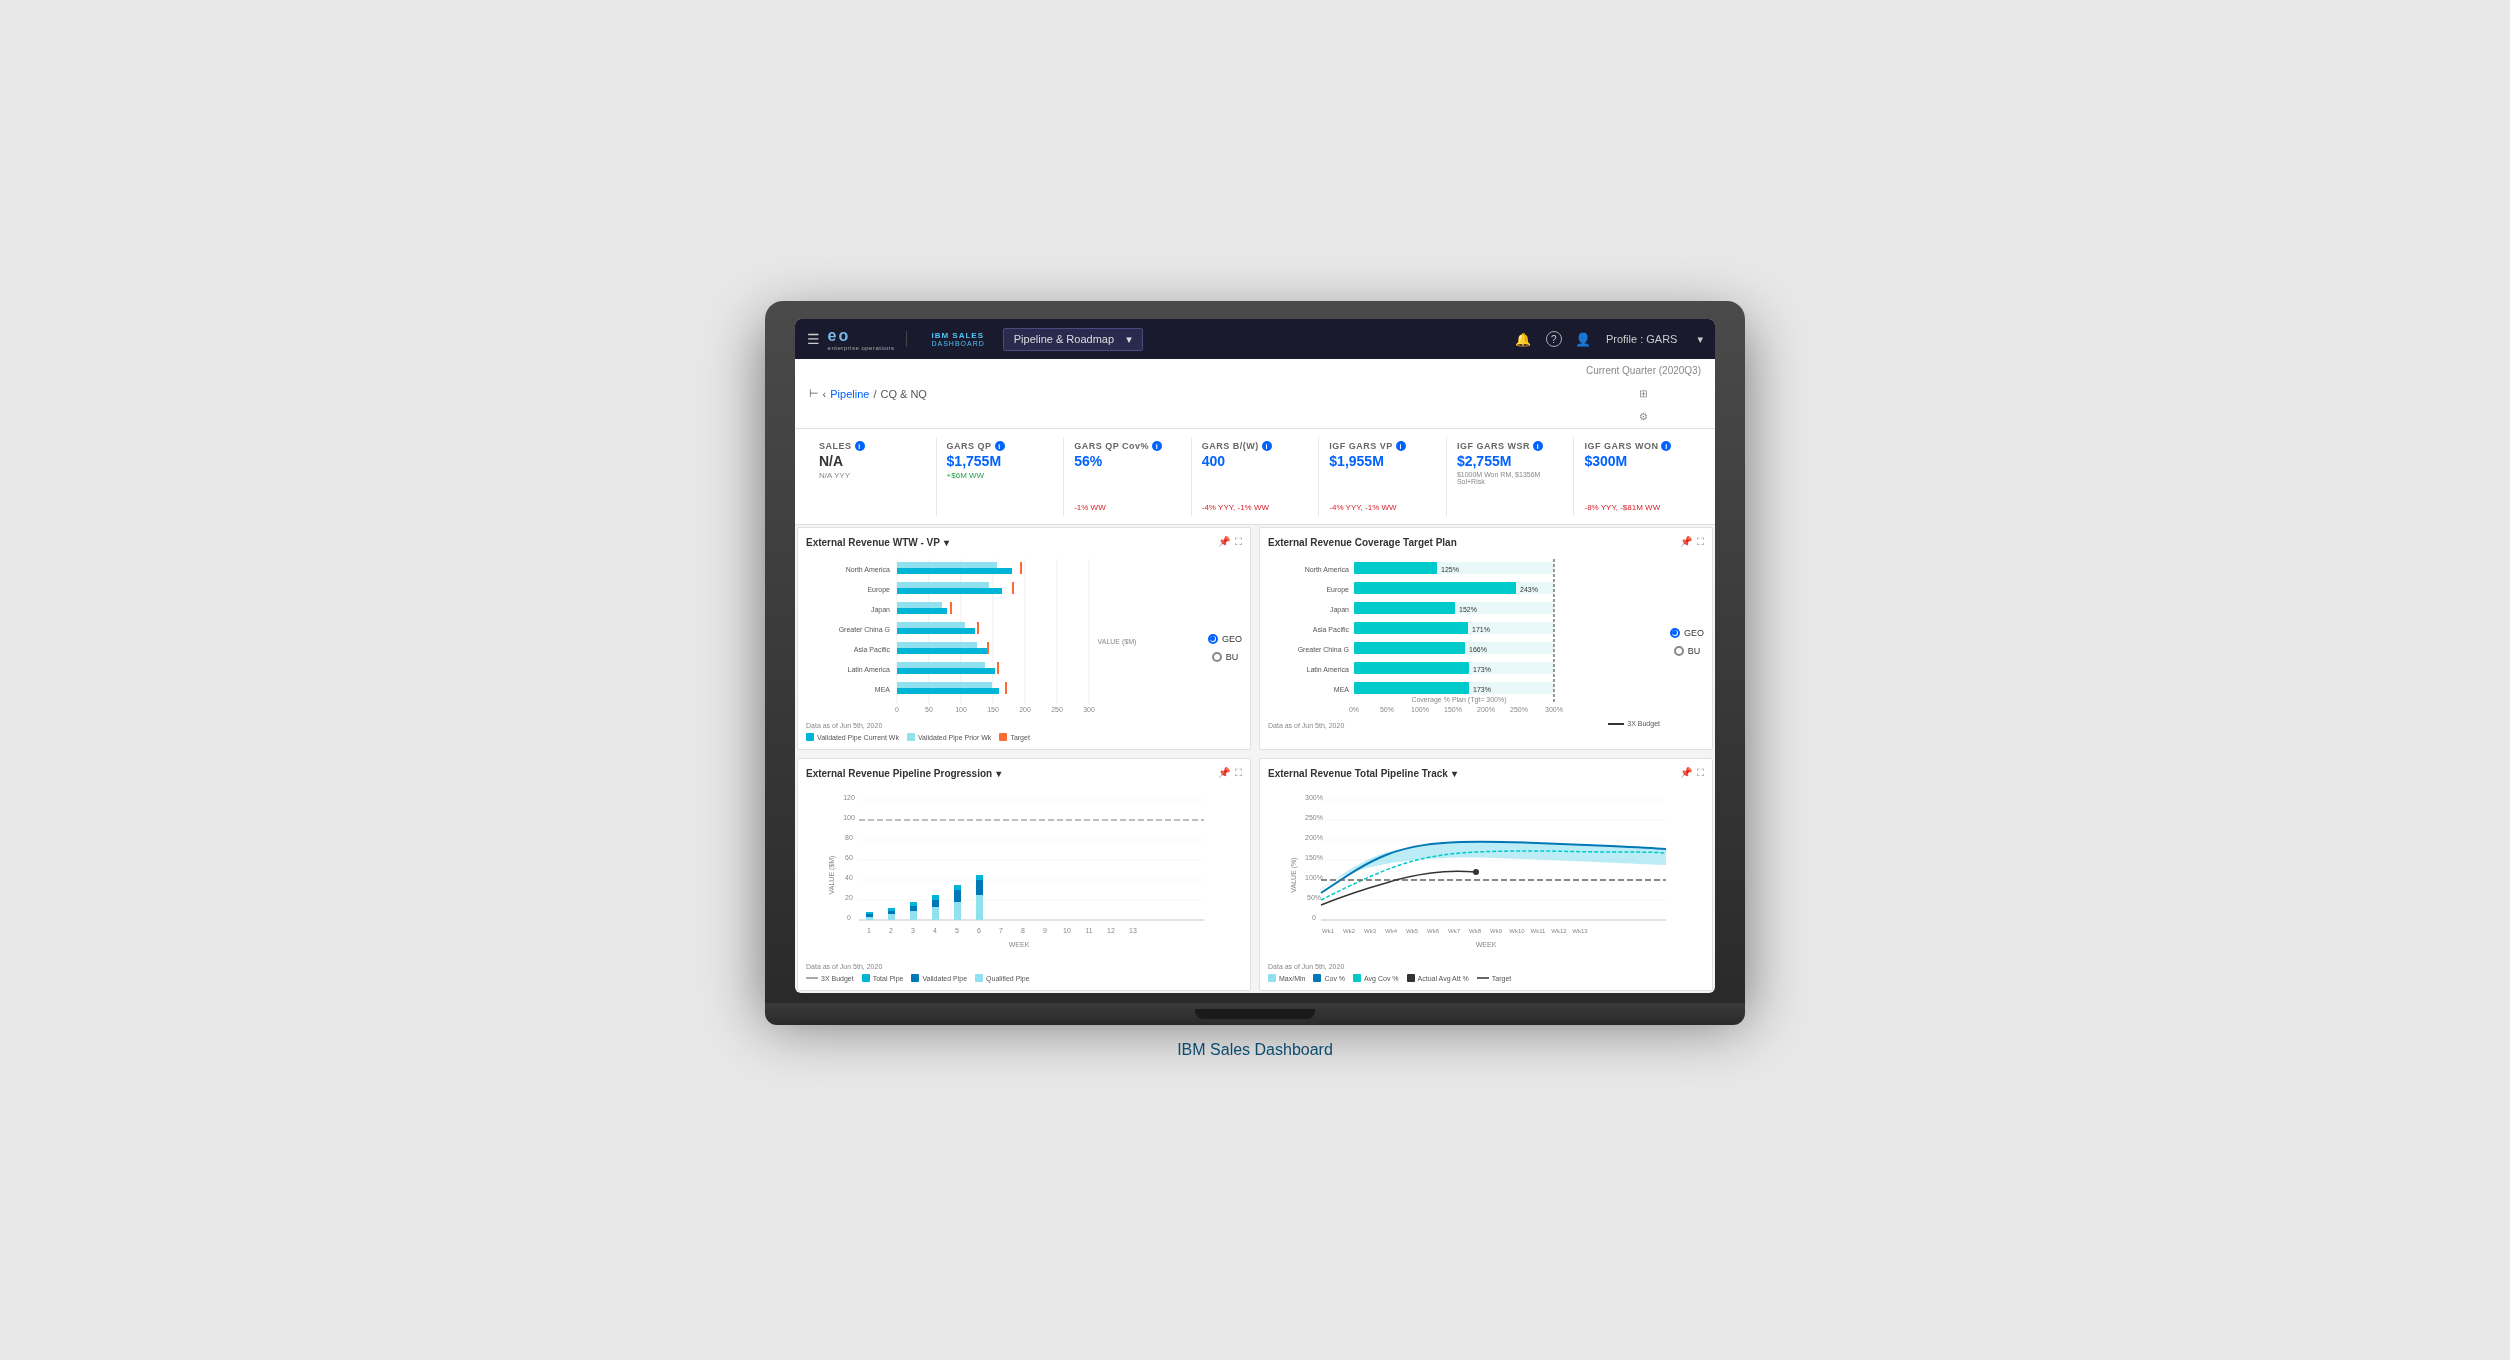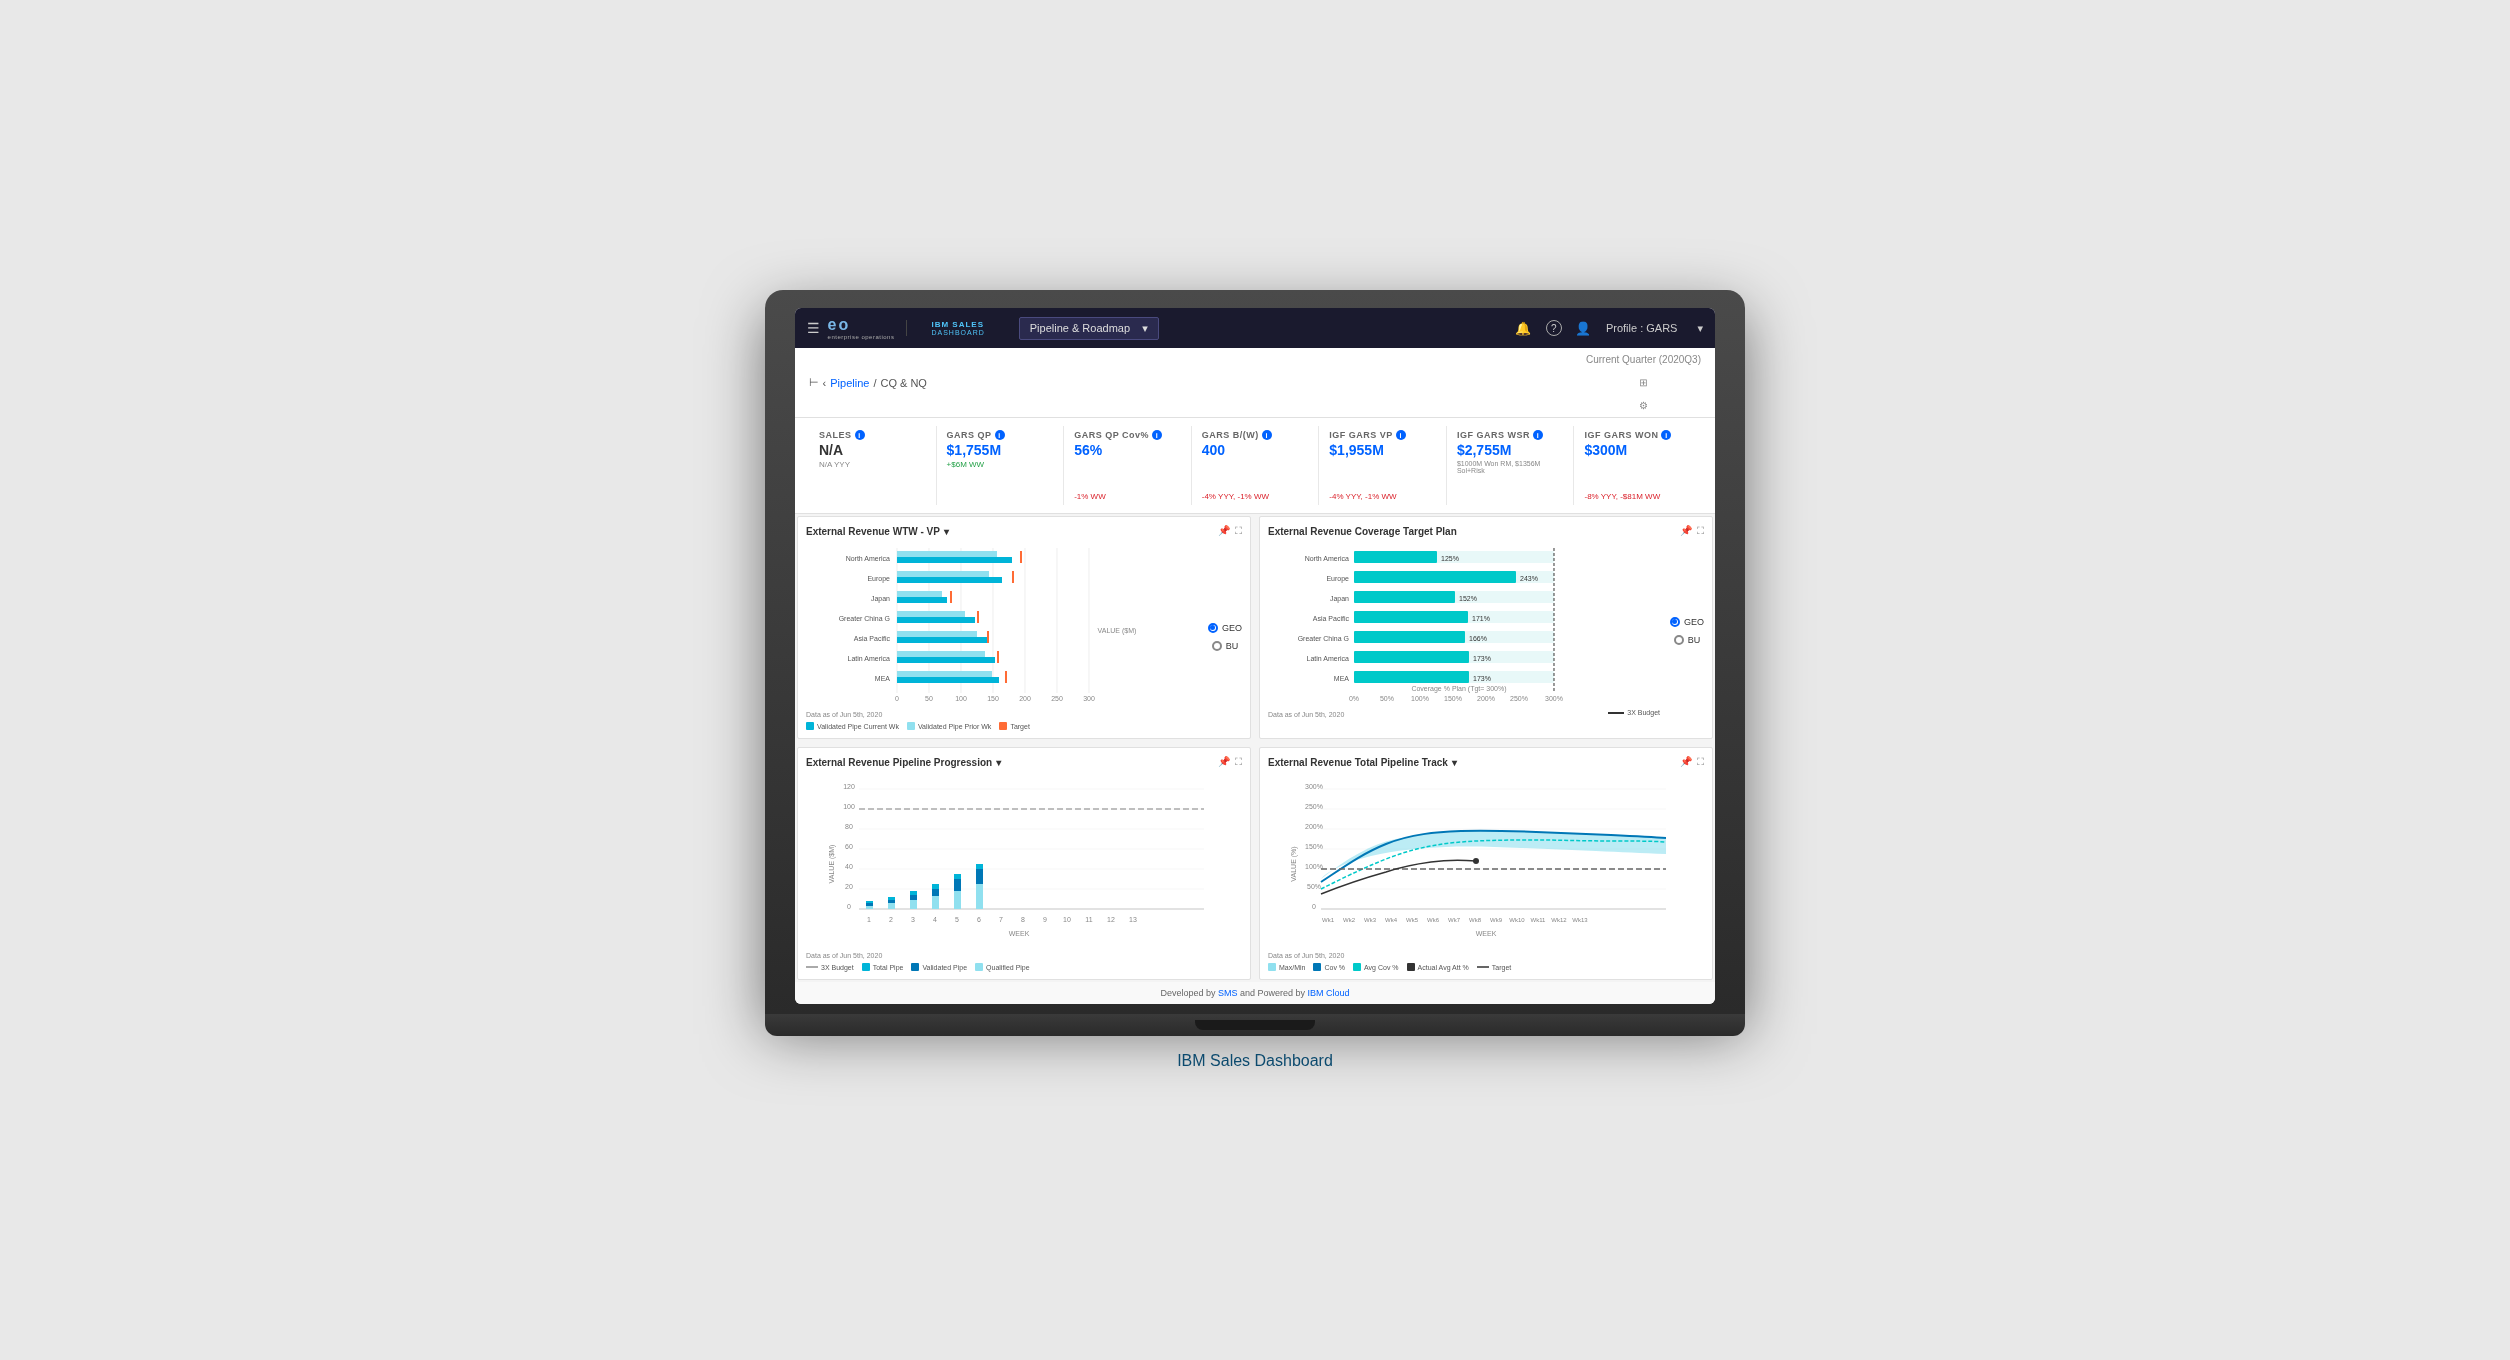--- a/index.html
+++ b/index.html
@@ -170,21 +170,21 @@
           <span style="color:#ccc;font-size:14px;cursor:pointer;">☰</span>
           <div style="margin-right:4px;">
             <span style="font-size:16px;color:#7ab8e8;font-weight:bold;letter-spacing:2px;">eo</span>
             <div style="font-size:6px;color:#aaa;letter-spacing:0.5px;">enterprise operations</div>
           </div>
           <div style="border-left:1px solid #444;padding-left:24px;">
             <div style="font-size:8px;color:#4fc3f7;font-weight:bold;letter-spacing:1px;">IBM SALES</div>
             <div style="font-size:7px;color:#4fc3f7;letter-spacing:1px;">DASHBOARD</div>
           </div>
         </div>
-        <div class="nav-dropdown" style="margin-left:24px;">
+        <div class="nav-dropdown" style="margin-left:8px;">
           <span>Pipeline &amp; Roadmap</span>
           <span style="margin-left:auto;">▾</span>
         </div>
         <div class="nav-icons">
           <span style="cursor:pointer;">🔔</span>
           <span style="cursor:pointer;border:1px solid #aaa;border-radius:50%;width:16px;height:16px;display:inline-flex;align-items:center;justify-content:center;font-size:10px;">?</span>
           <span style="cursor:pointer;">👤</span>
           <span class="profile-btn">
             <span>Profile : GARS</span>
             <span>▾</span>
@@ -622,26 +622,20 @@
               <span>Actual Avg Att %</span>
             </div>
             <div class="legend-item">
               <div style="width:12px;height:2px;background:#666;border-top:1px dashed #666;"></div>
               <span>Target</span>
             </div>
           </div>
         </div>
       </div>
 
-      <div class="footer-note">
-        <span>Developed by </span>
-        <a href="#">SMS</a>
-        <span> and Powered by </span>
-        <a href="#">IBM Cloud</a>
-      </div>
 
     </div>
   </div>
 </div>
 
 <div class="laptop-base">
   <div class="laptop-notch"></div>
 </div>
 
 <p class="page-title-below">IBM Sales Dashboard</p>

